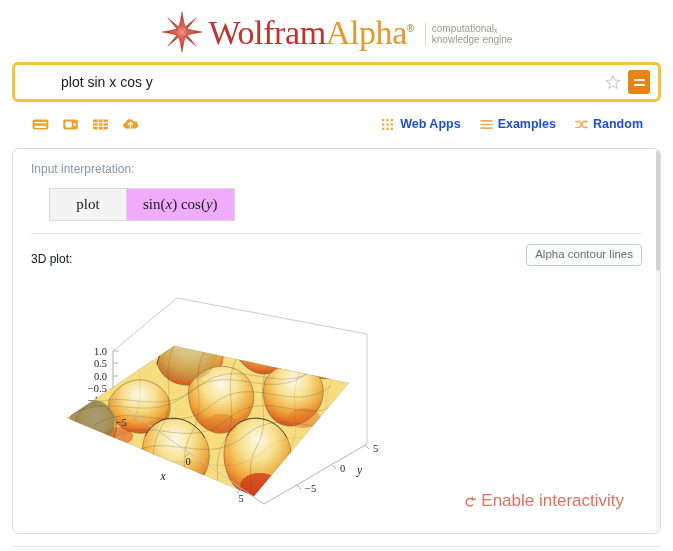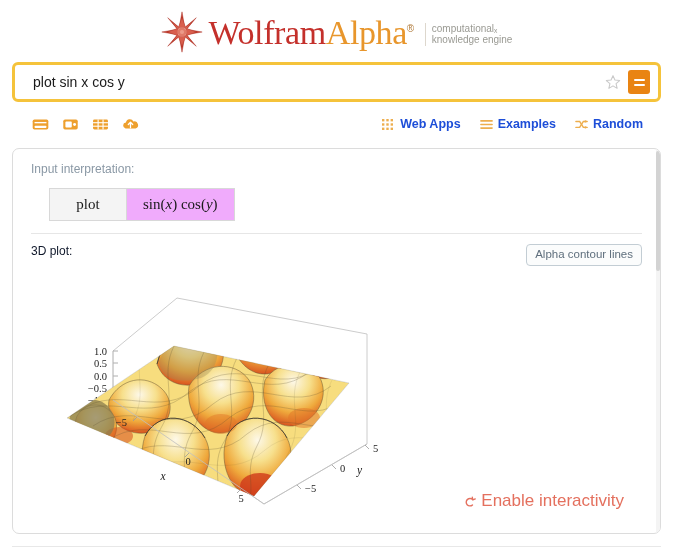--- a/index.html
+++ b/index.html
@@ -87,20 +87,21 @@
   .query-input {
     flex: 1;
     border: 0;
     outline: 0;
     background: transparent;
     font-family: "Liberation Sans", sans-serif;
     font-size: 14px;
     color: #1a1a1a;
     padding: 0 10px 0 18px;
     height: 100%;
+    margin-left: 28px;
   }
   .star-btn {
     width: 22px;
     height: 22px;
     flex: none;
     display: flex;
     align-items: center;
     justify-content: center;
     margin-right: 4px;
   }
@@ -164,21 +165,21 @@
     overflow: hidden;
   }
   .pod { padding: 13px 18px 0 18px; }
   .pod-divider {
     height: 1px;
     background: #e6e6e6;
     margin: 12px 0 0 0;
   }
   .pod-head {
     display: flex;
-    align-items: flex-start;
+    align-items: flex-end;
     justify-content: space-between;
   }
   .pod-title {
     color: #8a98a5;
     font-size: 12px;
   }
   .pod-title.blue { color: #0f172a; }
   .btn-outline {
     font-size: 11.5px;
     color: #5f6f7d;

